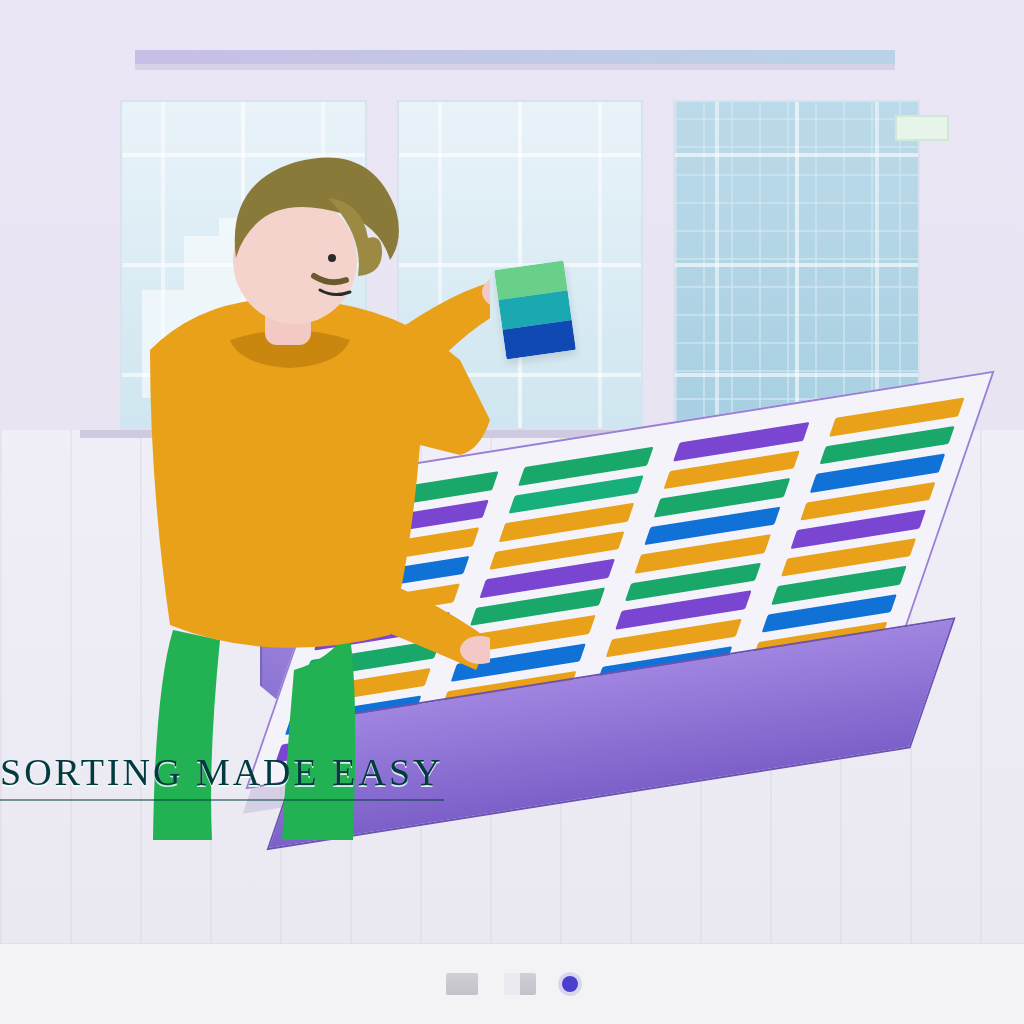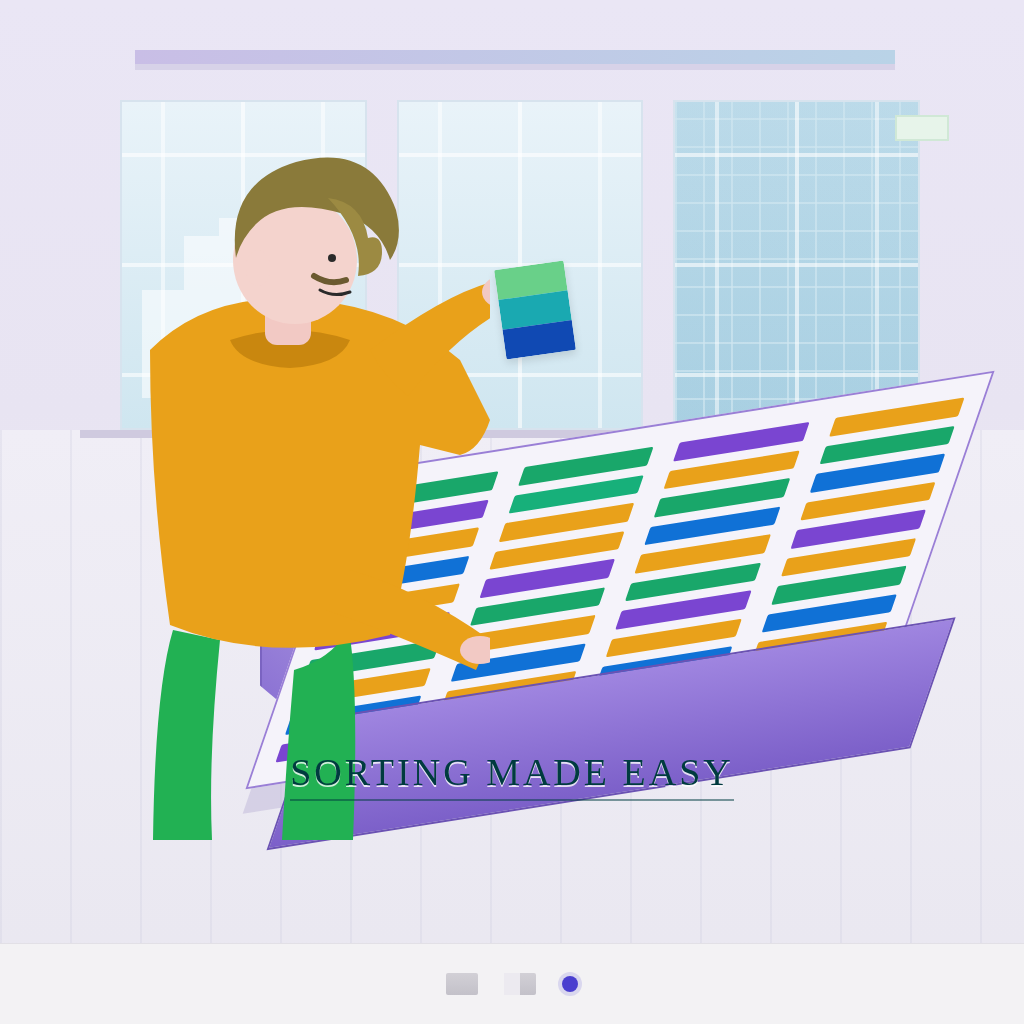--- a/index.html
+++ b/index.html
@@ -138,21 +138,21 @@
   .person {
     position:absolute;
     left:70px; top:140px;
     width:420px; height:720px;
   }
 
   
   .caption {
     position:absolute;
     left:0; right:0; top:750px;
-    text-align:center;
+    text-align:left;
     font-size:38px;
     letter-spacing:3px;
     color:#003b3f;
     font-variant: small-caps;
     text-transform: uppercase;
     font-weight:500;
     text-shadow: 0 2px 0 rgba(255,255,255,0.8);
   }
   .caption span {
     border-bottom:2px solid rgba(0,59,63,0.5);

